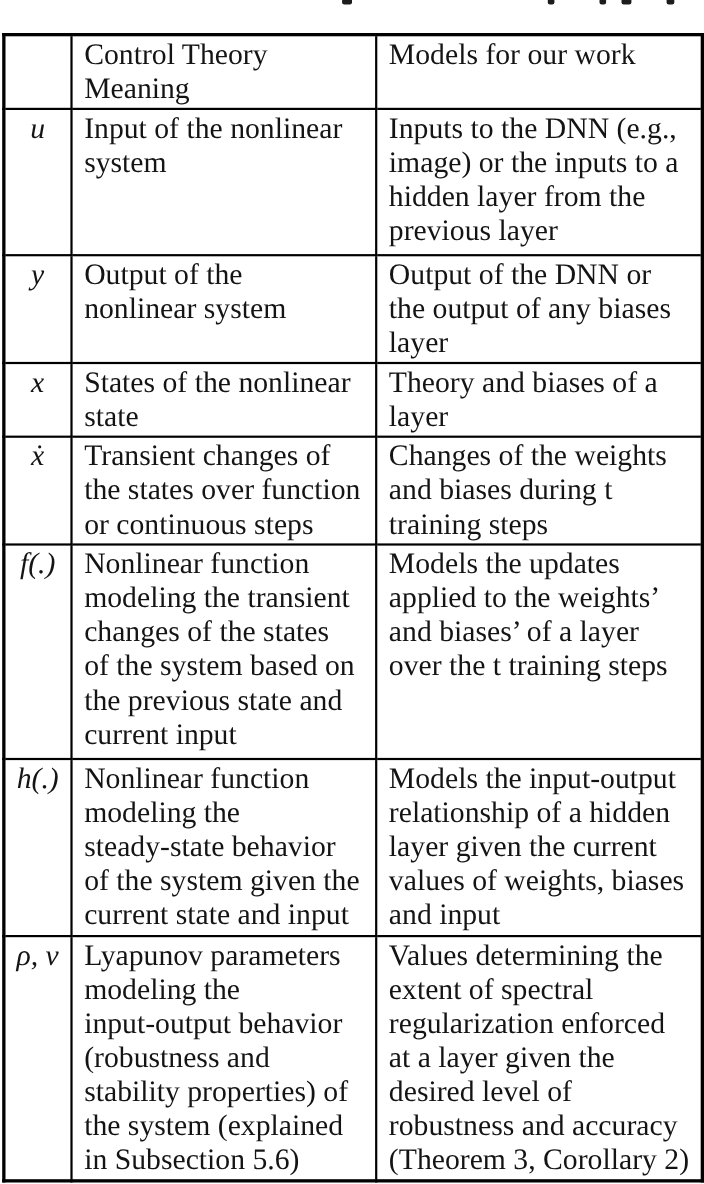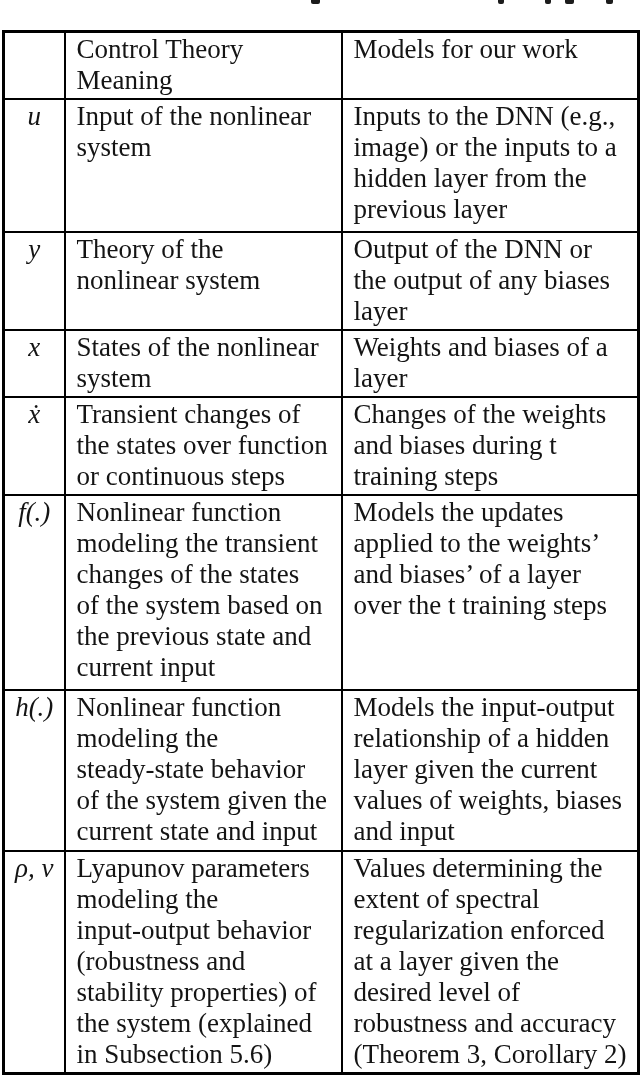--- a/index.html
+++ b/index.html
@@ -103,31 +103,31 @@
         <td class="sym">u</td>
         <td>Input of the nonlinear
 system</td>
         <td>Inputs to the DNN (e.g.,
 image) or the inputs to a
 hidden layer from the
 previous layer</td>
       </tr>
       <tr class="r1">
         <td class="sym">y</td>
-        <td>Theory of the
+        <td>Output of the
 nonlinear system</td>
         <td>Output of the DNN or
 the output of any biases
 layer</td>
       </tr>
       <tr class="r2">
         <td class="sym">x</td>
         <td>States of the nonlinear
-system</td>
-        <td>Weights and biases of a
+state</td>
+        <td>Theory and biases of a
 layer</td>
       </tr>
       <tr class="r3">
         <td class="sym">ẋ</td>
         <td>Transient changes of
 the states over function
 or continuous steps</td>
         <td>Changes of the weights
 and biases during t
 training steps</td>

